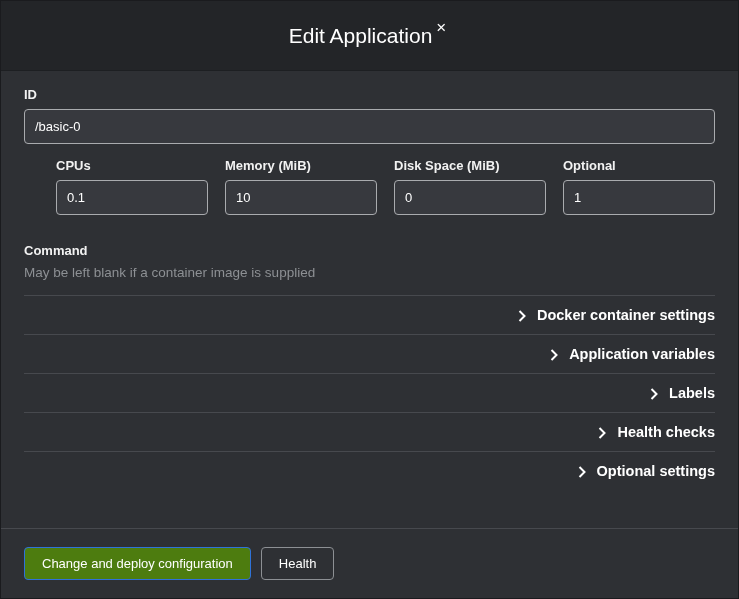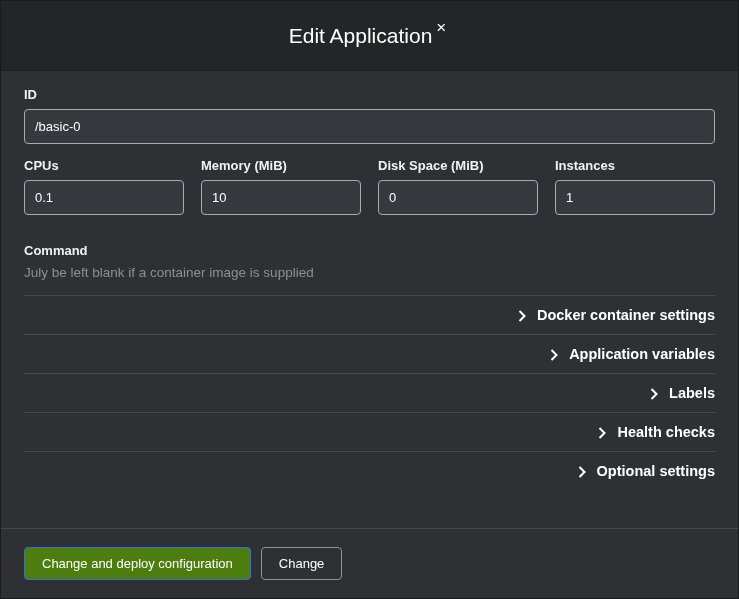--- a/index.html
+++ b/index.html
@@ -71,20 +71,21 @@
   .text-area {
     height: 58px;
     resize: vertical;
     line-height: 1.4;
   }
   .field-row {
     display: grid;
     grid-template-columns: repeat(4, 1fr);
     gap: 17px;
     margin-bottom: 14px;
+    margin-left: 32px;
   }
   .help-text {
     font-size: 13.5px;
     color: #8d9094;
     margin: 6px 0 14px 0;
   }
   .sections { margin-top: 4px; }
   .section-row {
     display: flex;
     align-items: center;
@@ -156,28 +157,28 @@
       </div>
       <div class="form-group">
         <label class="form-label">Memory (MiB)</label>
         <input class="text-input" type="text" value="10" style="">
       </div>
       <div class="form-group">
         <label class="form-label">Disk Space (MiB)</label>
         <input class="text-input" type="text" value="0" style="">
       </div>
       <div class="form-group">
-        <label class="form-label">Instances</label>
+        <label class="form-label">Optional</label>
         <input class="text-input" type="text" value="1" style="">
       </div>
     </div>
 
     <div class="form-group" style="margin-bottom:15px;">
       <label class="form-label">Command</label>
-      <p class="help-text">July be left blank if a container image is supplied</p>
+      <p class="help-text">May be left blank if a container image is supplied</p>
     </div>
 
     <div class="sections">
 
       <div class="section-row">
         <span class="chevron">
           <svg width="8" height="12" viewBox="0 0 8 12">
               <path d="M1.5 1 L6.5 6 L1.5 11" stroke="#ffffff" stroke-width="2" fill="none"></path>
             </svg>
         </span>
@@ -218,16 +219,16 @@
             </svg>
         </span>
         <span class="section-label">Optional settings</span>
       </div>
 
     </div>
   </div>
 
   <div class="modal-footer">
     <button class="btn btn-primary">Change and deploy configuration</button>
-    <button class="btn btn-default">Change</button>
+    <button class="btn btn-default">Health</button>
   </div>
 
 </div>
 
 </body></html>

